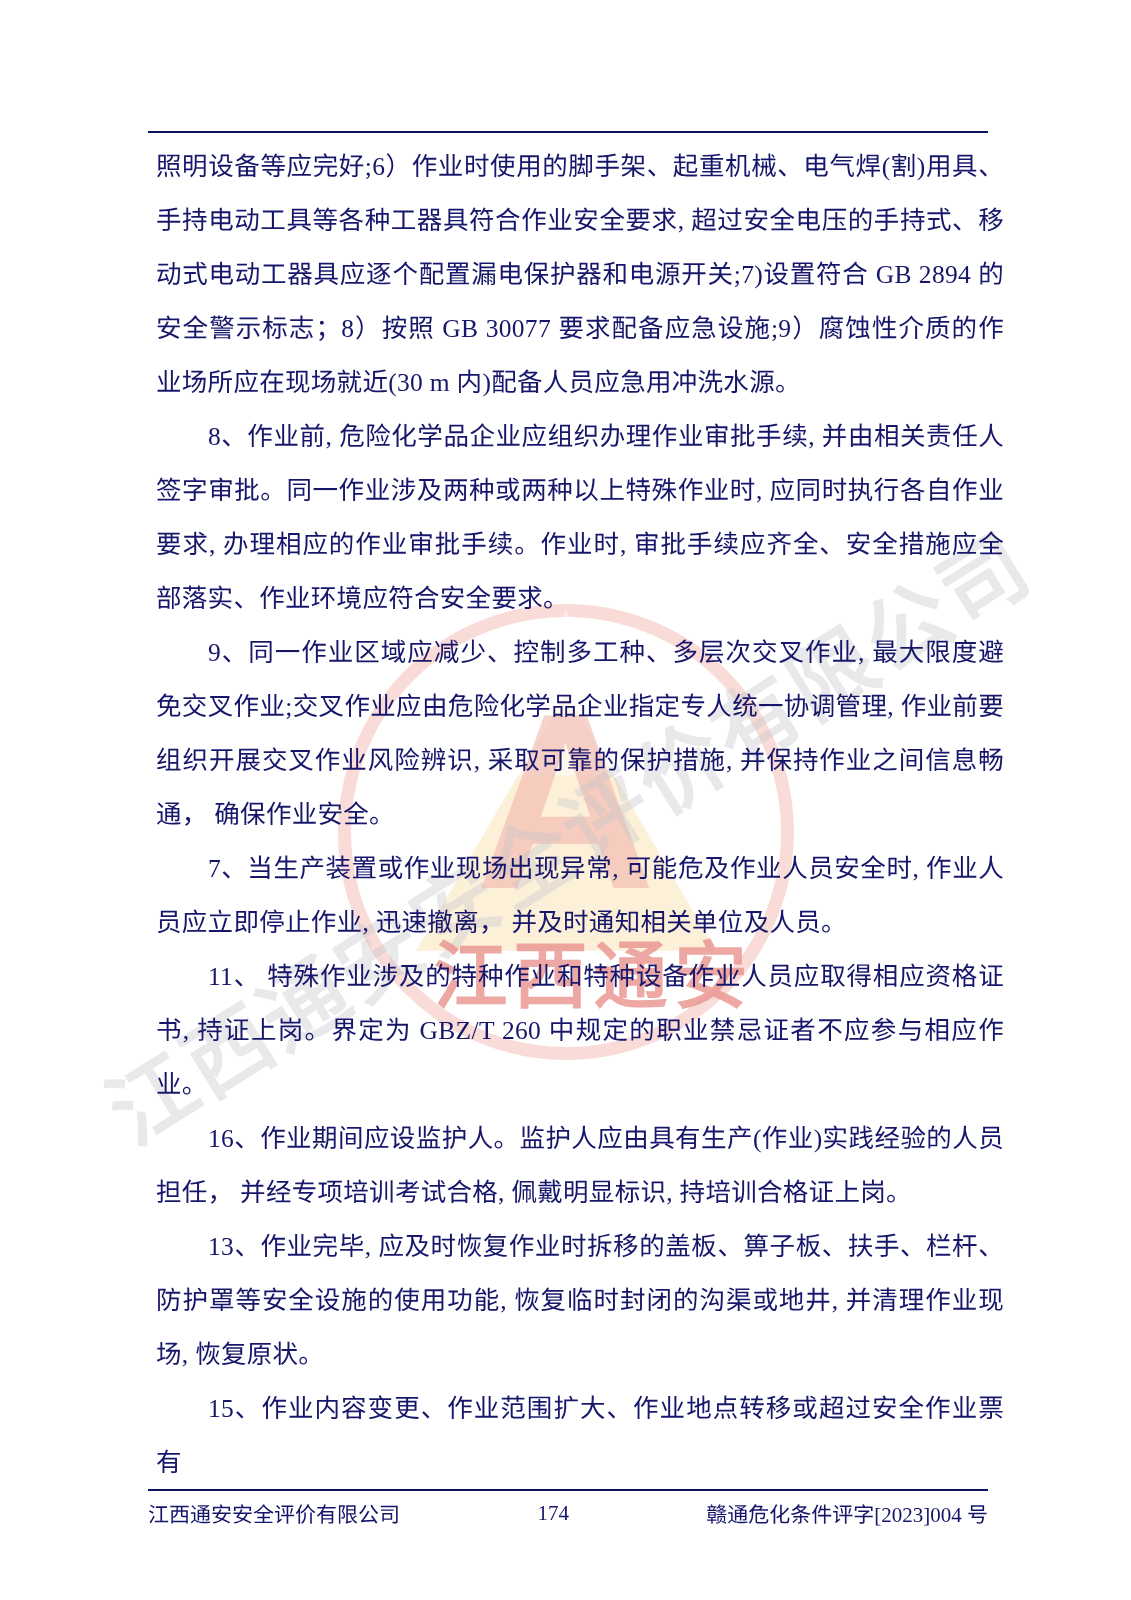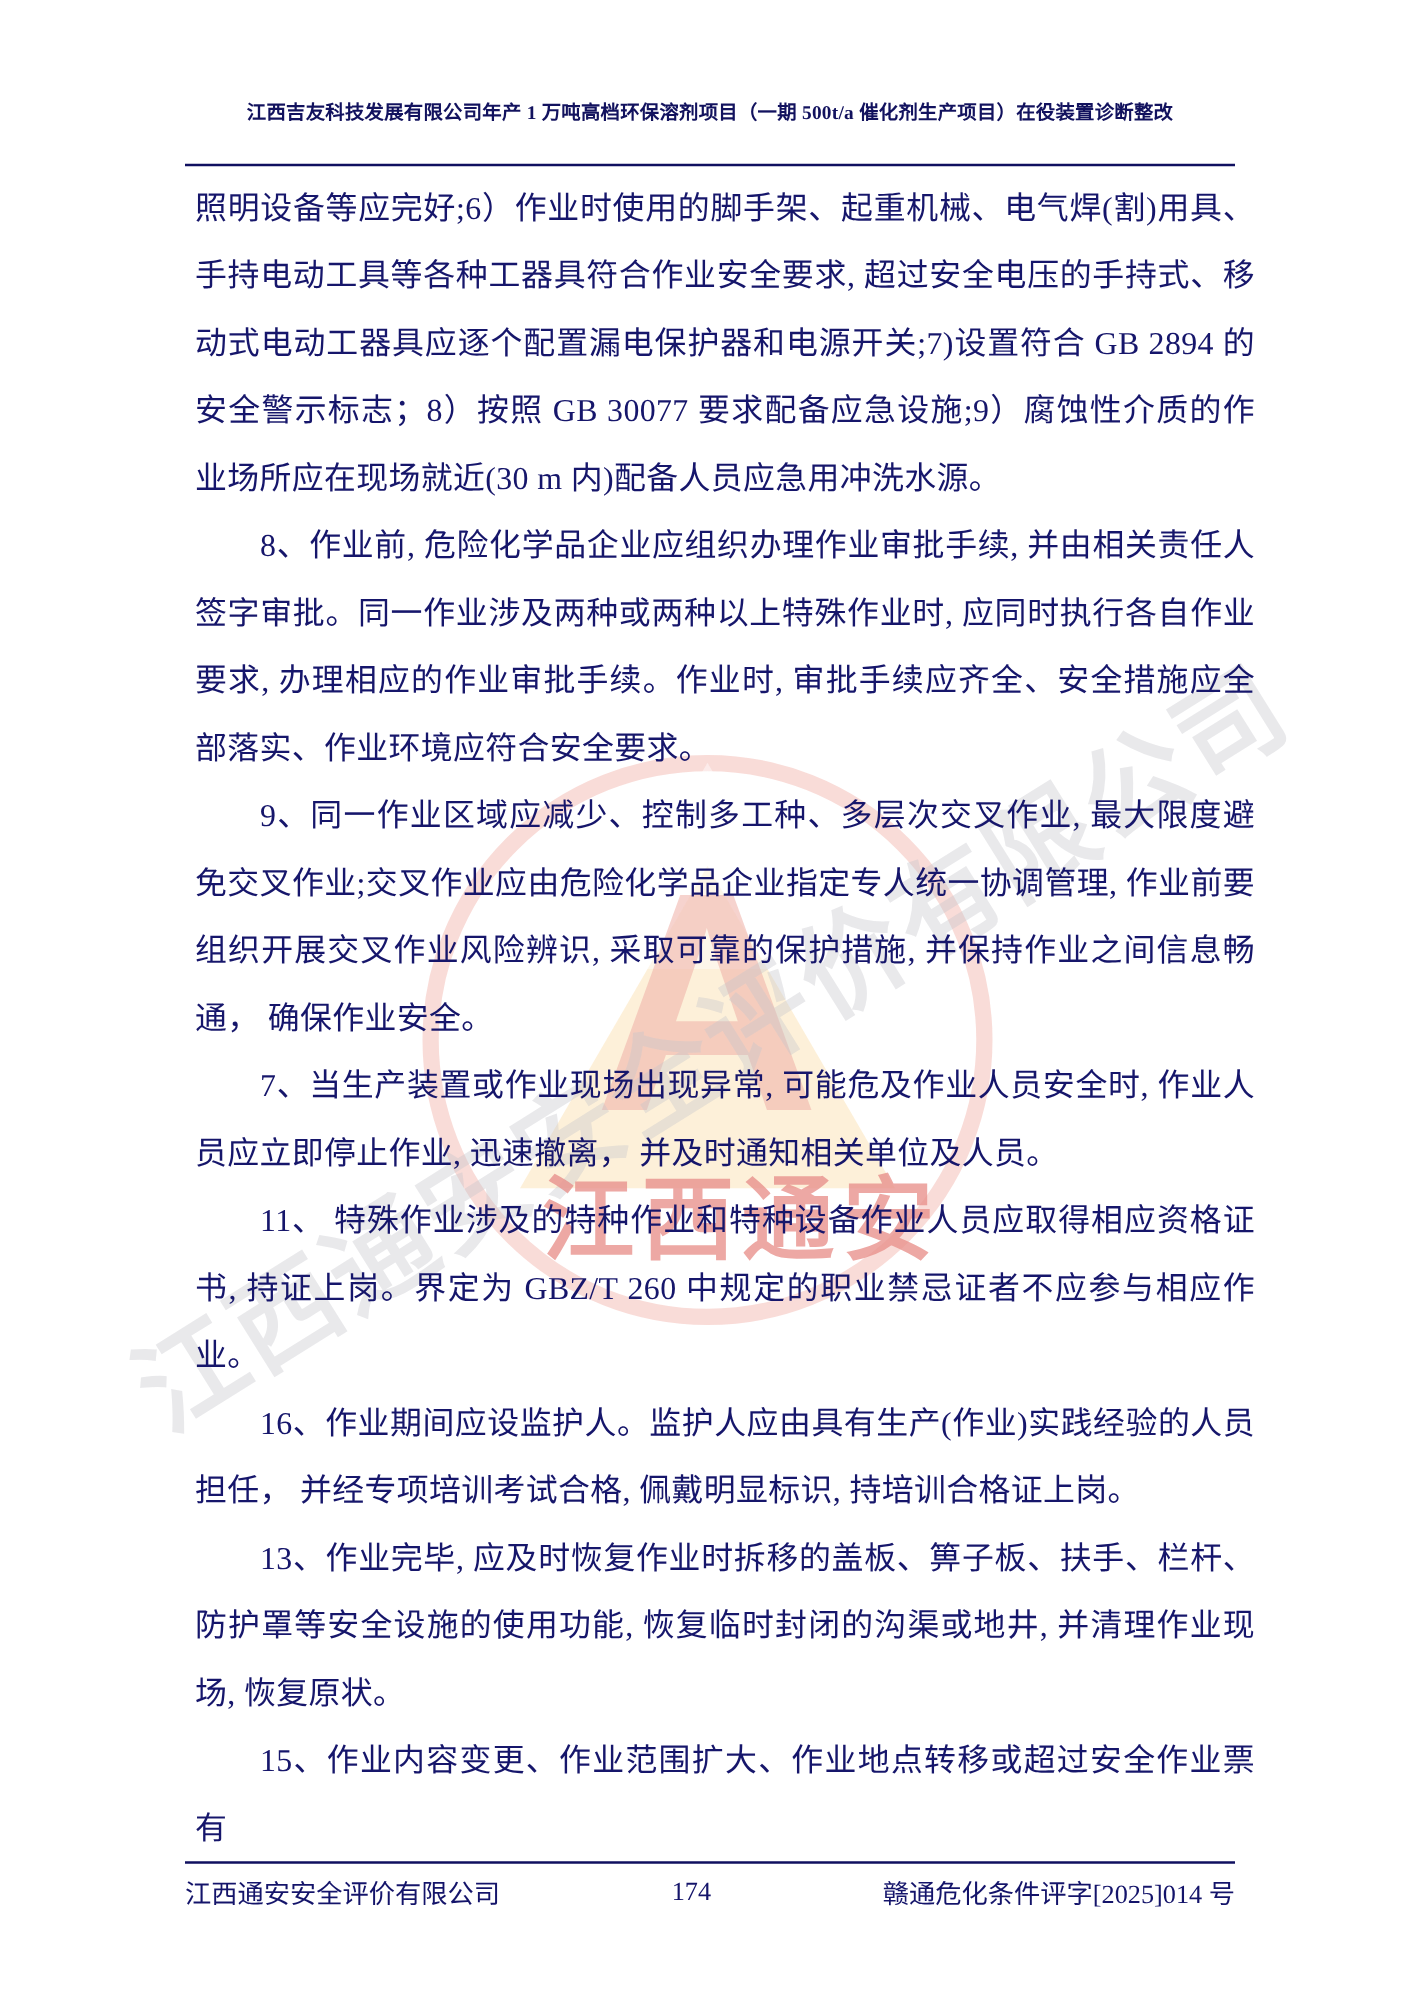--- a/index.html
+++ b/index.html
@@ -187,35 +187,34 @@
     <div class="wm-ring"></div>
     <div class="wm-tri">
       <div class="wm-tri-inner"></div>
     </div>
     <div class="wm-letter">A</div>
     <div class="wm-diag">江西通安安全评价有限公司</div>
     <div class="wm-red">江西通安</div>
   </div>
 
   <div class="header">
-    <div class="header-line">江西吉友科技发展有限公司年产 1 万吨高档环保溶剂项目（一期 500t/a 催化剂生产项目）在役装置诊断整改</div>
   </div>
   <div class="header-rule"></div>
 
   <div class="content">
     <p class="para">照明设备等应完好;6）作业时使用的脚手架、起重机械、电气焊(割)用具、手持电动工具等各种工器具符合作业安全要求, 超过安全电压的手持式、移动式电动工器具应逐个配置漏电保护器和电源开关;7)设置符合 GB 2894 的安全警示标志；8）按照 GB 30077 要求配备应急设施;9）腐蚀性介质的作业场所应在现场就近(30 m 内)配备人员应急用冲洗水源。</p>
     <p class="para indent">8、作业前, 危险化学品企业应组织办理作业审批手续, 并由相关责任人签字审批。同一作业涉及两种或两种以上特殊作业时, 应同时执行各自作业要求, 办理相应的作业审批手续。作业时, 审批手续应齐全、安全措施应全部落实、作业环境应符合安全要求。</p>
     <p class="para indent">9、同一作业区域应减少、控制多工种、多层次交叉作业, 最大限度避免交叉作业;交叉作业应由危险化学品企业指定专人统一协调管理, 作业前要组织开展交叉作业风险辨识, 采取可靠的保护措施, 并保持作业之间信息畅通， 确保作业安全。</p>
     <p class="para indent">7、当生产装置或作业现场出现异常, 可能危及作业人员安全时, 作业人员应立即停止作业, 迅速撤离， 并及时通知相关单位及人员。</p>
     <p class="para indent">11、 特殊作业涉及的特种作业和特种设备作业人员应取得相应资格证书, 持证上岗。界定为 GBZ/T 260 中规定的职业禁忌证者不应参与相应作业。</p>
     <p class="para indent">16、作业期间应设监护人。监护人应由具有生产(作业)实践经验的人员担任， 并经专项培训考试合格, 佩戴明显标识, 持培训合格证上岗。</p>
     <p class="para indent">13、作业完毕, 应及时恢复作业时拆移的盖板、箅子板、扶手、栏杆、防护罩等安全设施的使用功能, 恢复临时封闭的沟渠或地井, 并清理作业现场, 恢复原状。</p>
     <p class="para indent">15、作业内容变更、作业范围扩大、作业地点转移或超过安全作业票有</p>
   </div>
 
   <div class="footer-rule"></div>
   <div class="footer">
     <div>江西通安安全评价有限公司</div>
     <div class="footer-center">174</div>
-    <div>赣通危化条件评字[2025]014 号</div>
+    <div>赣通危化条件评字[2023]004 号</div>
   </div>
 
 </div>
 
 </body></html>

